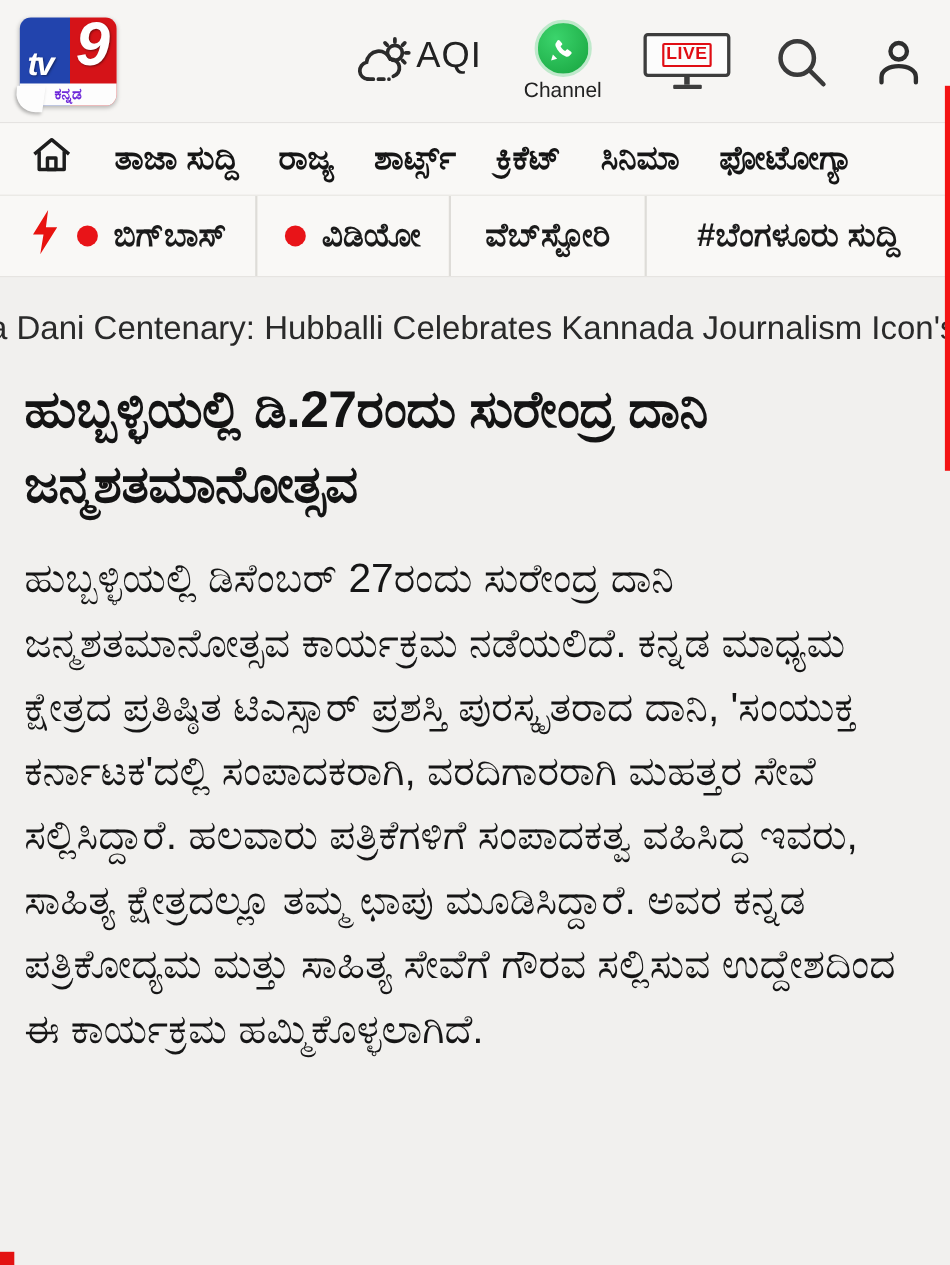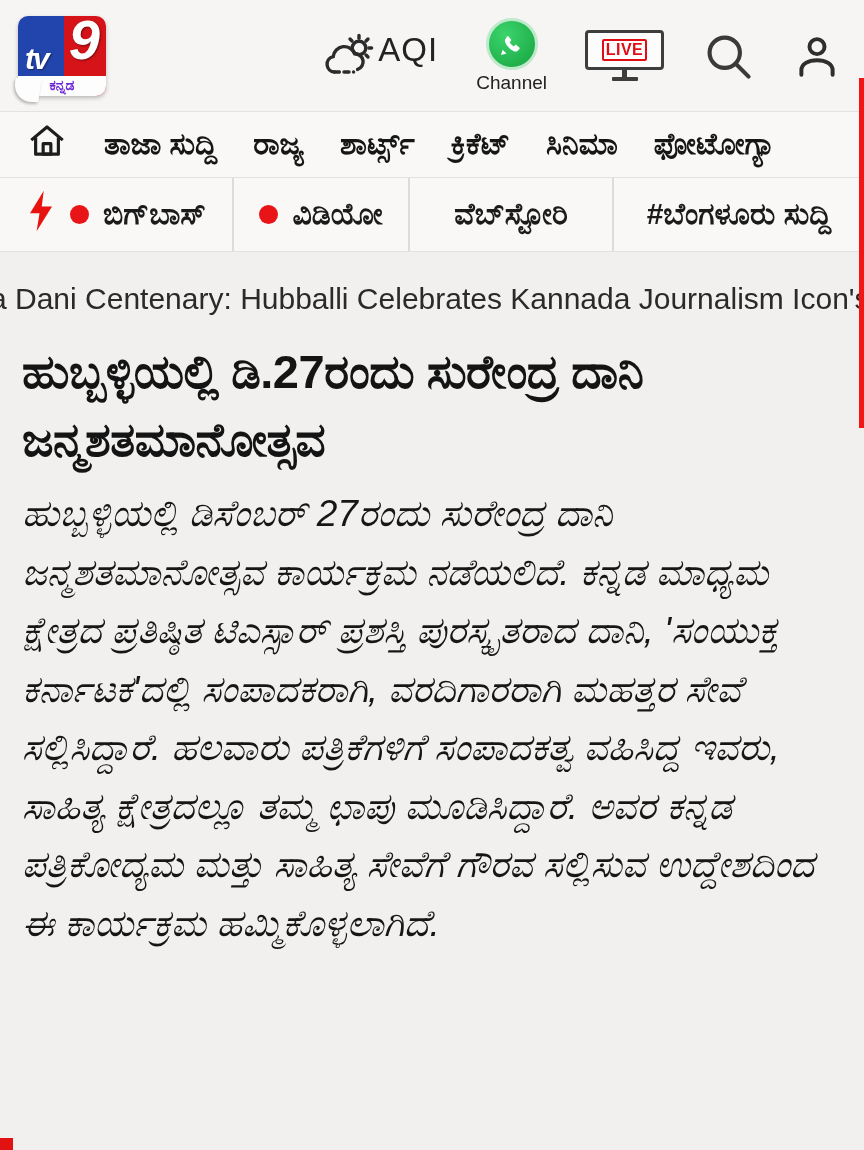--- a/index.html
+++ b/index.html
@@ -94,38 +94,38 @@
     height:74px; background:#f9f8f6;
     border-bottom:1px solid #e4e2df;
     display:flex; align-items:stretch;
     font-weight:700; font-size:30px; color:#1b1b1b;
     overflow:hidden;
   }
   .nav2-cell {
     display:flex; align-items:center; justify-content:center; gap:14px;
     border-right:2px solid #dedcd8; cursor:pointer; padding:0 18px;
   }
-  .c1 { width:234px; } .c2 { width:176px; } .c3 { width:204px; } .c4 { flex:1; border-right:none; }
+  .c1 { width:234px; } .c2 { width:176px; } .c3 { width:178px; } .c4 { flex:1; border-right:none; }
   .dot { width:19px; height:19px; border-radius:50%; background:#e81418; flex:none; }
 
   
   .article { padding:30px 0 0 0; }
   .strap {
     font-size:30px; color:#2a2a2a; font-weight:500;
     white-space:nowrap; overflow:hidden;
     margin-left:-10px; padding-right:0;
   }
   .headline {
     margin:22px 22px 0 22px;
     font-size:47px; font-weight:700; line-height:1.44; color:#141414;
     letter-spacing:-.5px;
   }
   .body-text {
-    margin:12px 22px 0 22px;
-    font-size:37px; line-height:1.58; color:#161616; font-weight:500;font-style:italic;
+    margin:24px 22px 0 22px;
+    font-size:37px; line-height:1.58; color:#161616; font-weight:500;
   }
 
   
   .edge-right { position:absolute; right:0; top:78px; width:5px; height:350px; background:#f31414; }
   .edge-bottom-left { position:absolute; left:0; bottom:0; width:13px; height:12px; background:#e31212; }
 </style>
 </head>
 <body>
 
 <div class="header">

